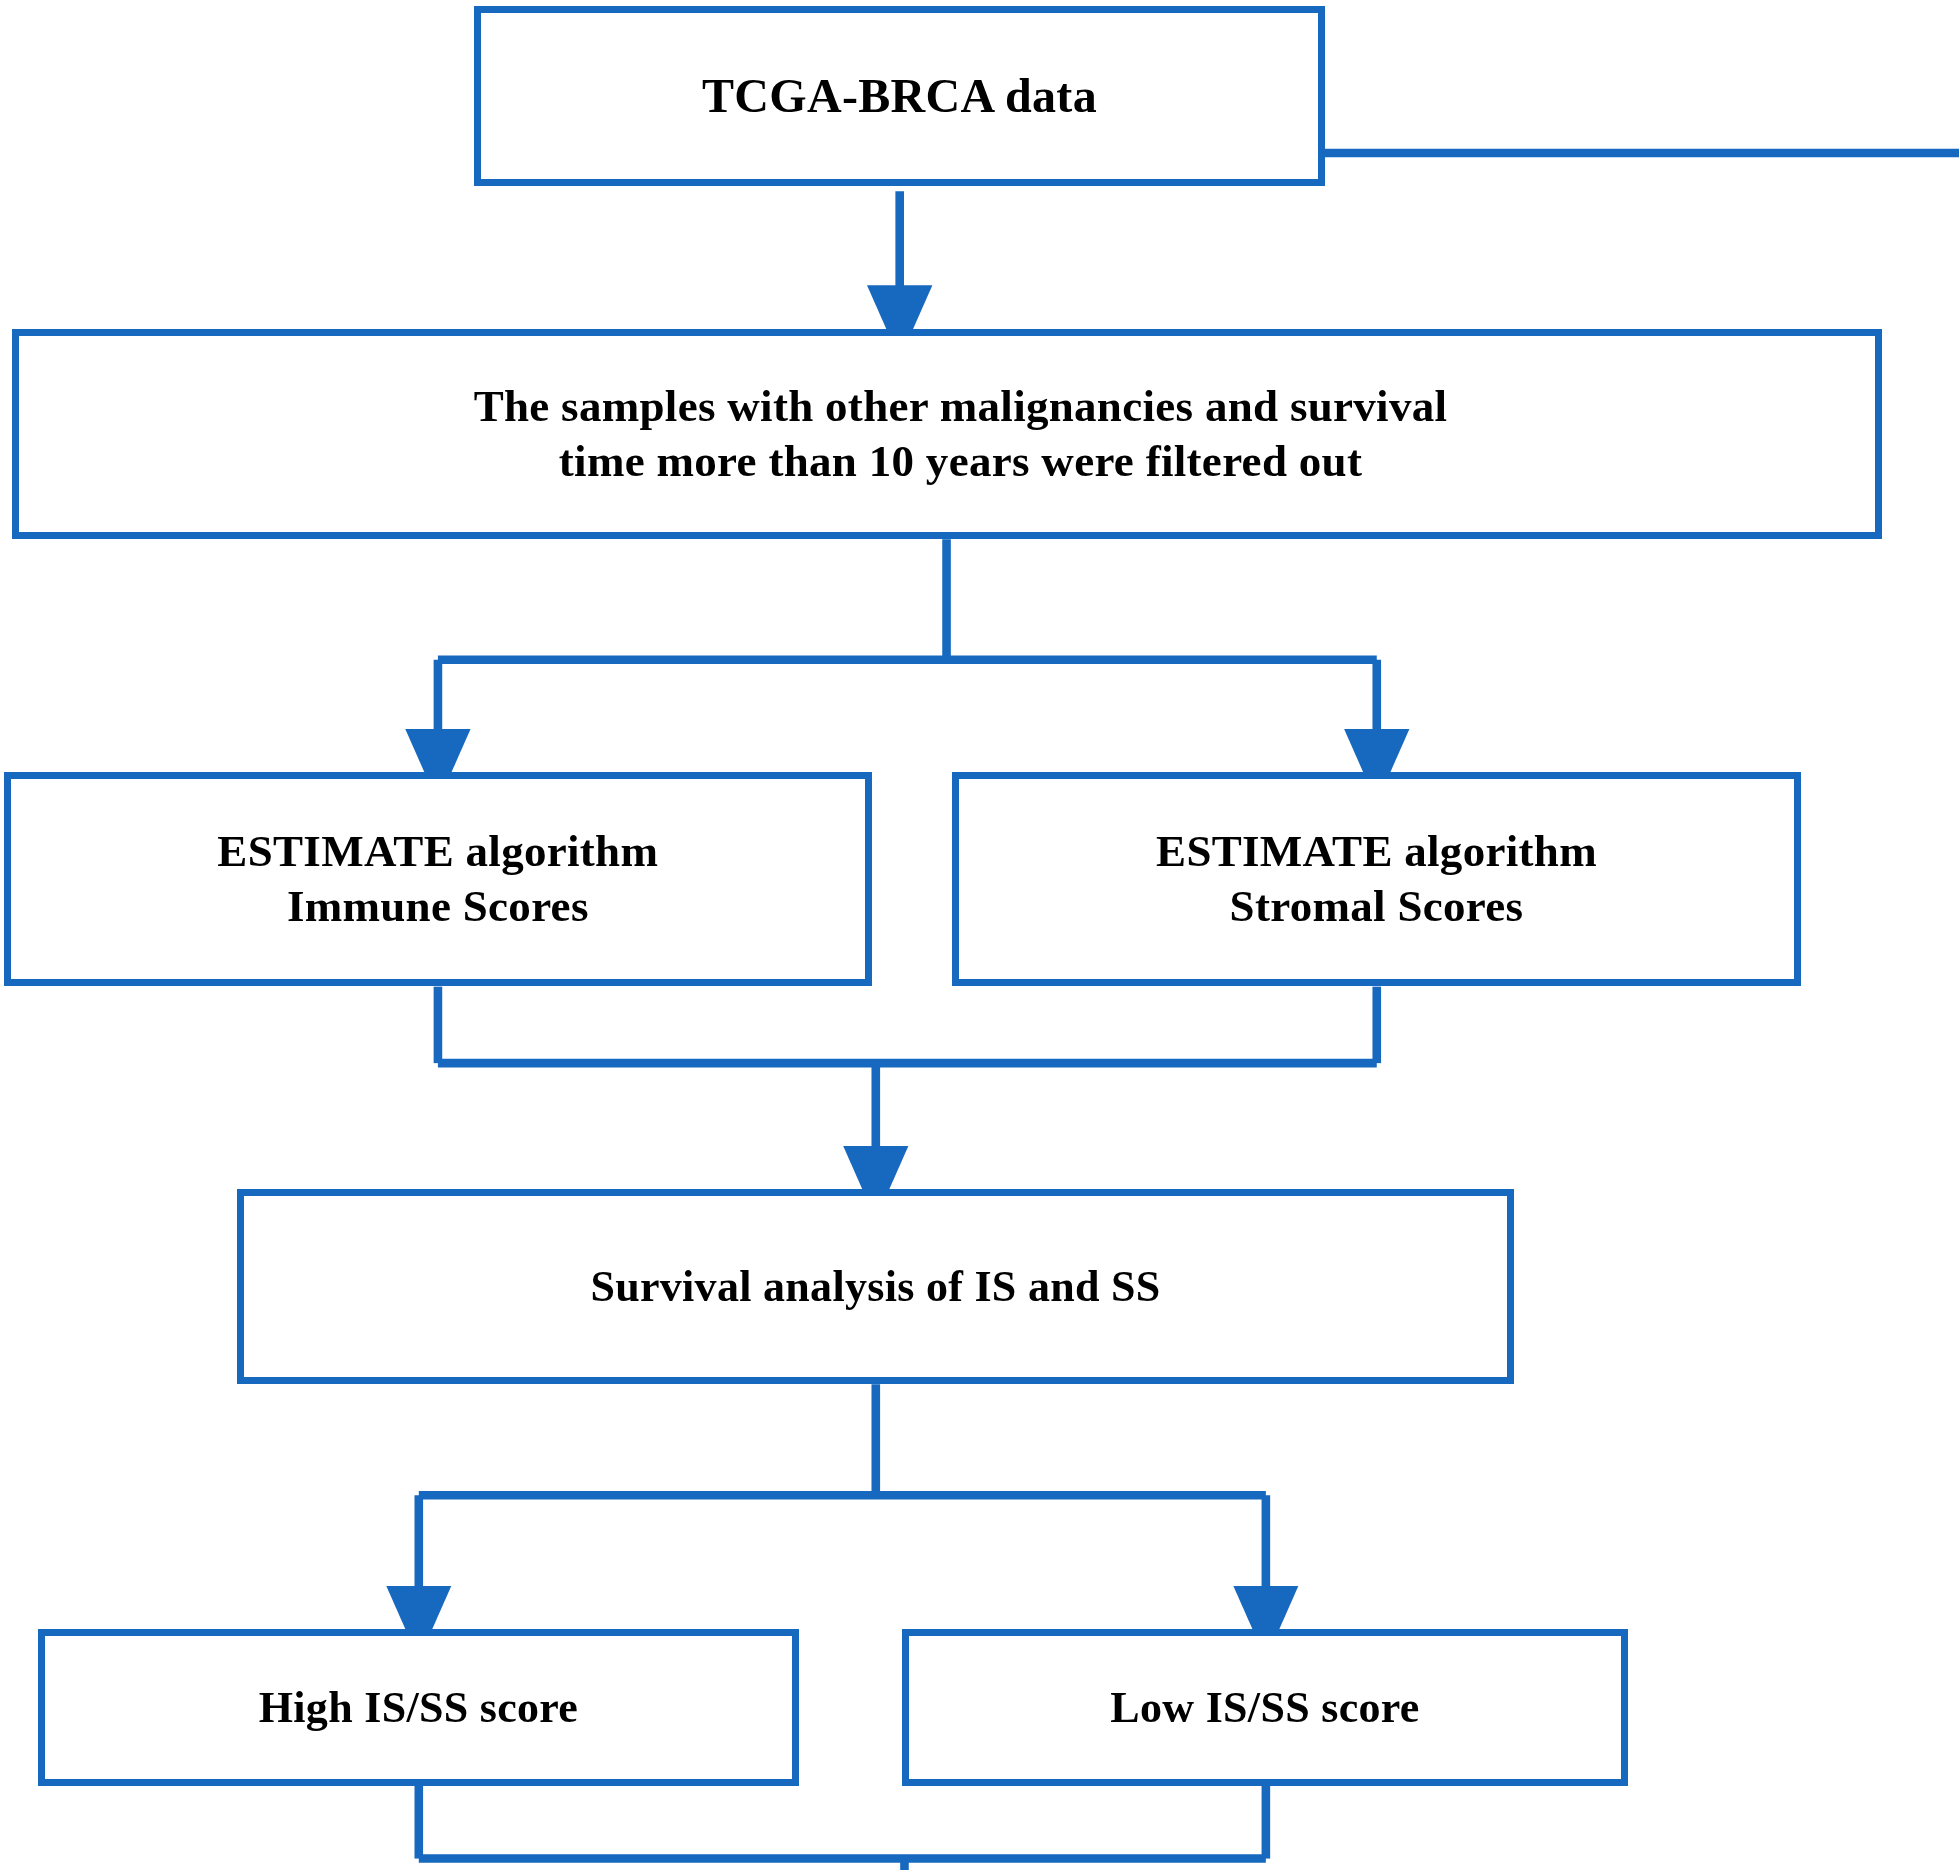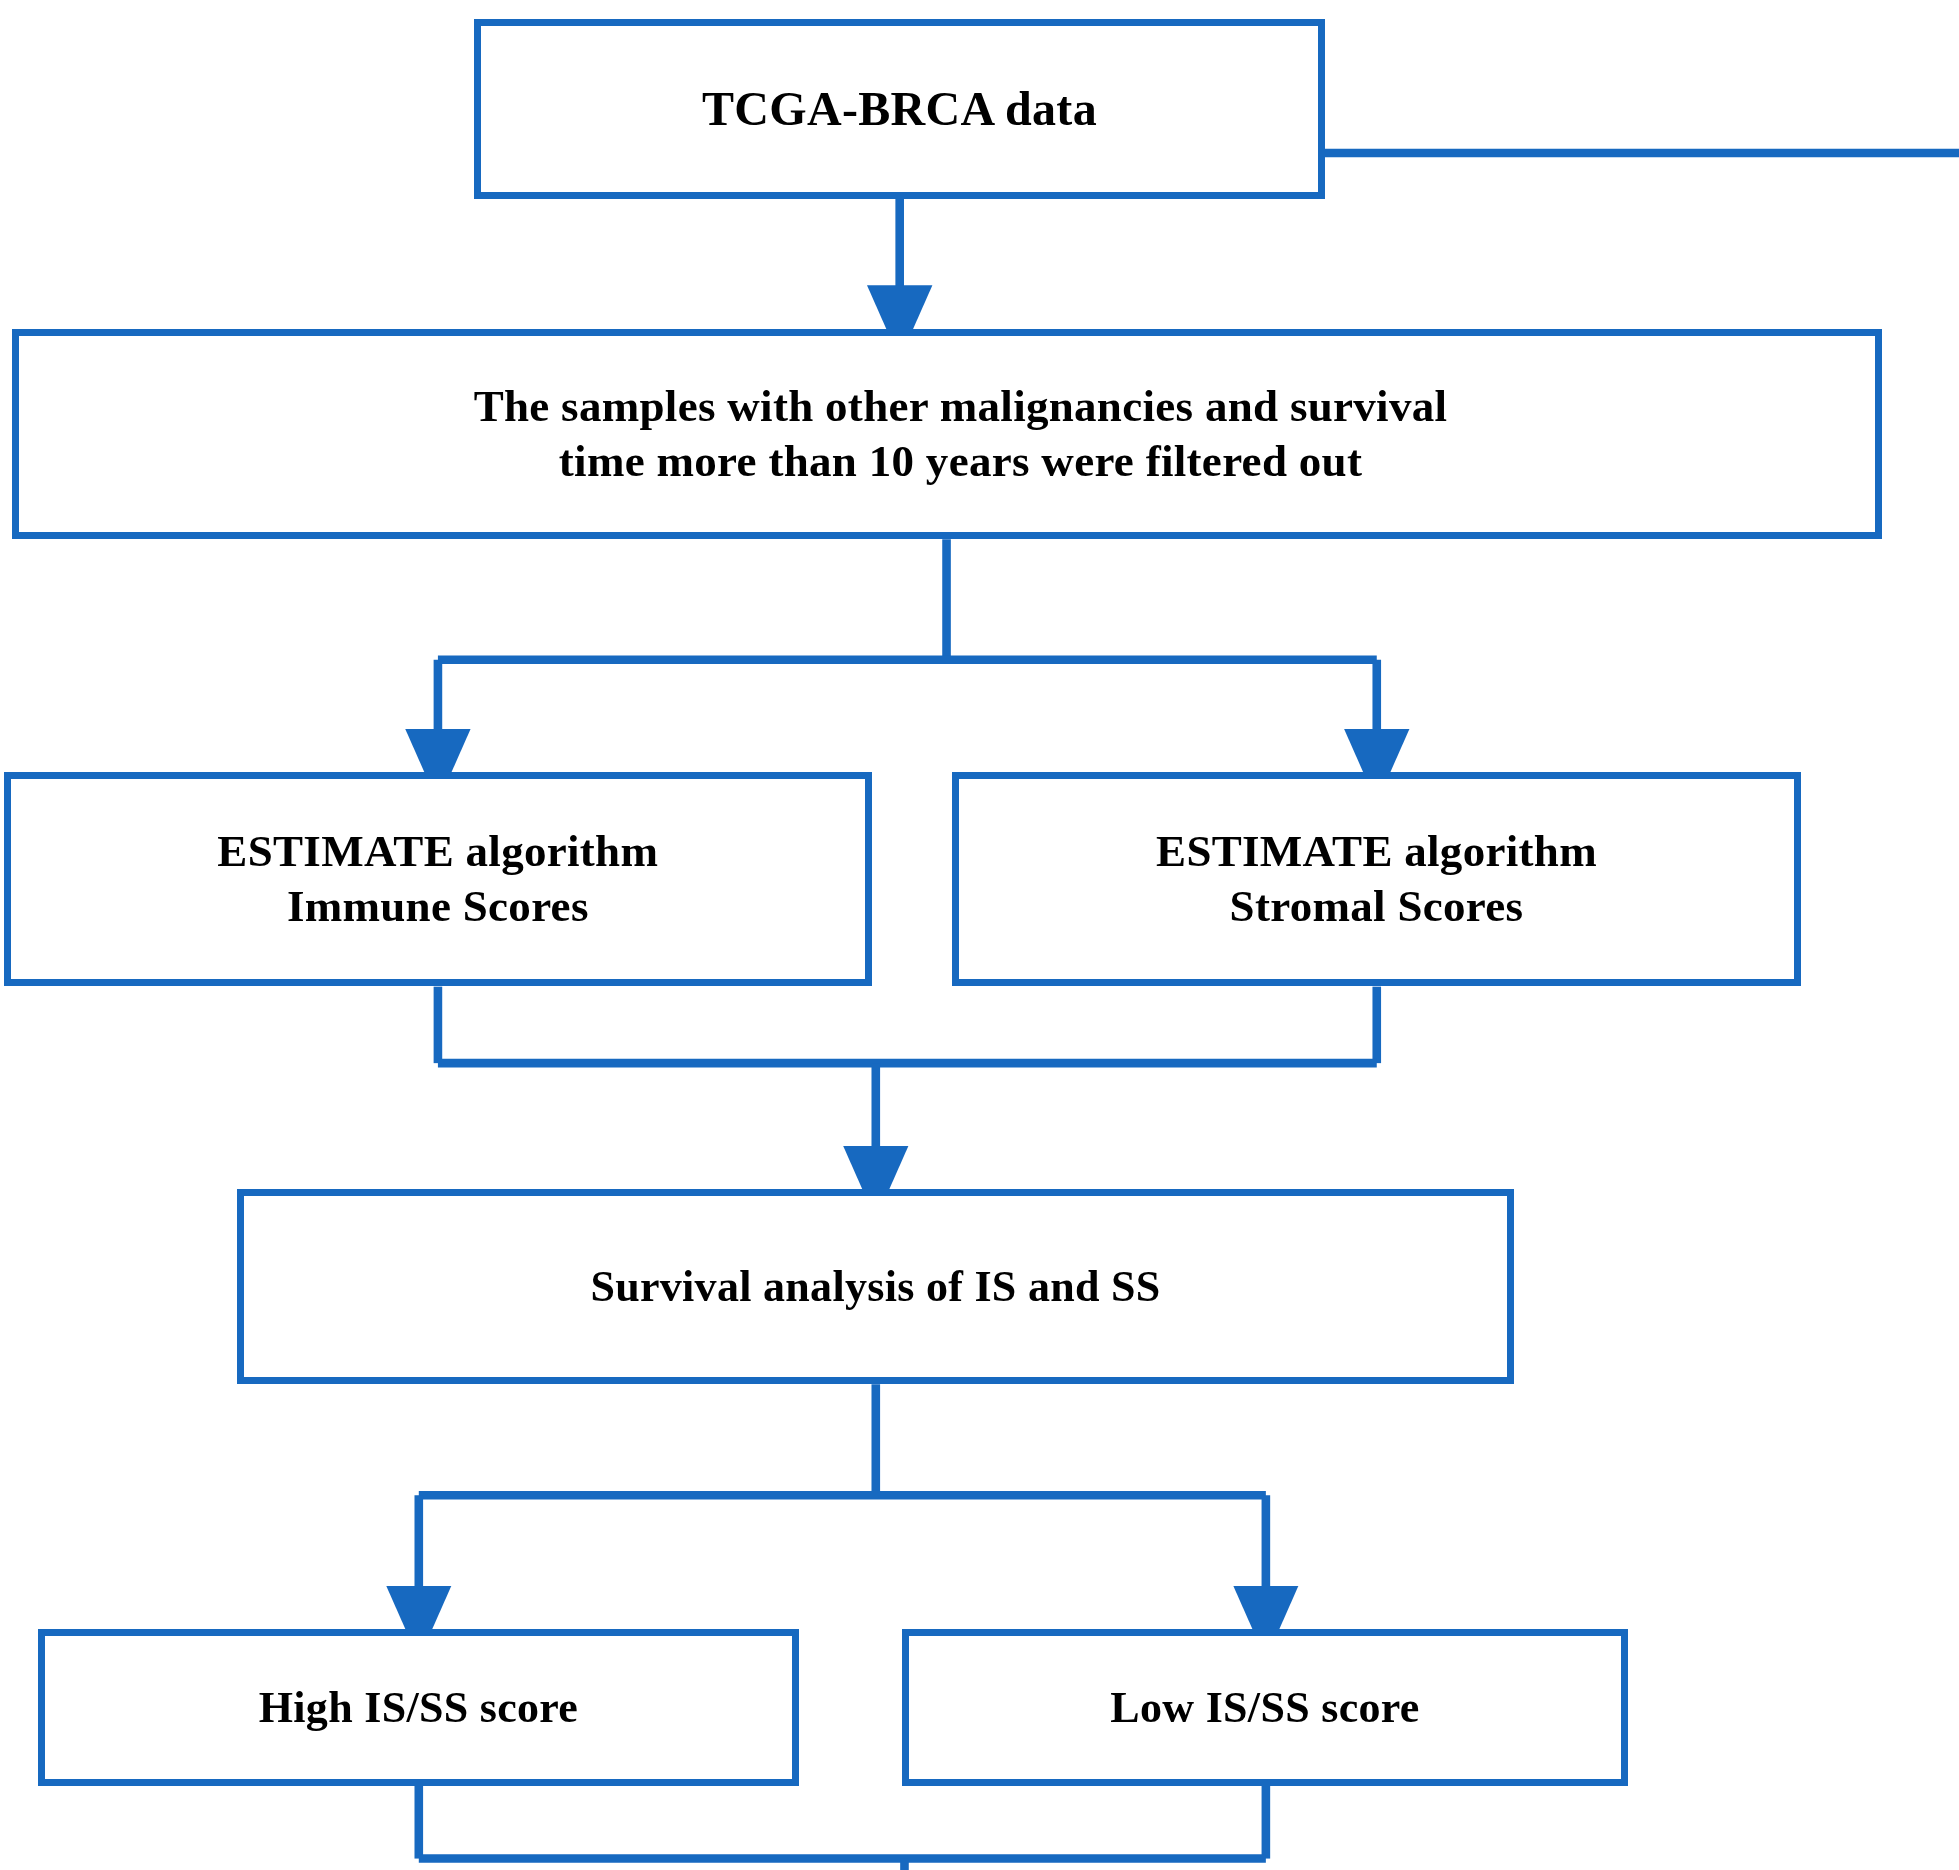--- a/index.html
+++ b/index.html
@@ -84,21 +84,21 @@
         <polyline points="2646.0,1944.0 3422.0,1944.0"></polyline>
         <polyline points="2320.0,1944.0 2320.0,2094.0" marker-end="url(#arrowhead)"></polyline>
         <polyline points="946.0,2256.0 946.0,2324.0"></polyline>
         <polyline points="2320.0,2256.0 2320.0,2324.0"></polyline>
         <polyline points="946.0,2324.0 2320.0,2324.0"></polyline>
         <polyline points="1498.0,2324.0 1498.0,2434.0" marker-end="url(#arrowhead)"></polyline>
         <polyline points="1498.0,2596.0 1498.0,2710.0" marker-end="url(#arrowhead)"></polyline>
       </g>
   </svg>
 
-  <div class="node" style="left: 474px; top: 19px; width: 851px; height: 180px; border: 7.6px solid rgb(23, 105, 192); font-size: 48px; color: rgb(0, 0, 0);">
+  <div class="node" style="left: 474px; top: 6px; width: 851px; height: 180px; border: 7.6px solid rgb(23, 105, 192); font-size: 48px; color: rgb(0, 0, 0);">
     <span class="label">TCGA-BRCA data</span>
   </div>
 
   <div class="node" style="left: 11.5px; top: 329px; width: 1870px; height: 210px; border: 7.6px solid rgb(23, 105, 192); font-size: 45px; color: rgb(0, 0, 0); padding-left: 28px;">
     <span class="label">The samples with other malignancies and survival
 time more than 10 years were filtered out</span>
   </div>
   <div class="node" style="left: 3.8px; top: 772px; width: 868px; height: 214px; border: 7.6px solid rgb(23, 105, 192); font-size: 45px; color: rgb(0, 0, 0);">
     <span class="label">ESTIMATE algorithm
 Immune Scores</span>

